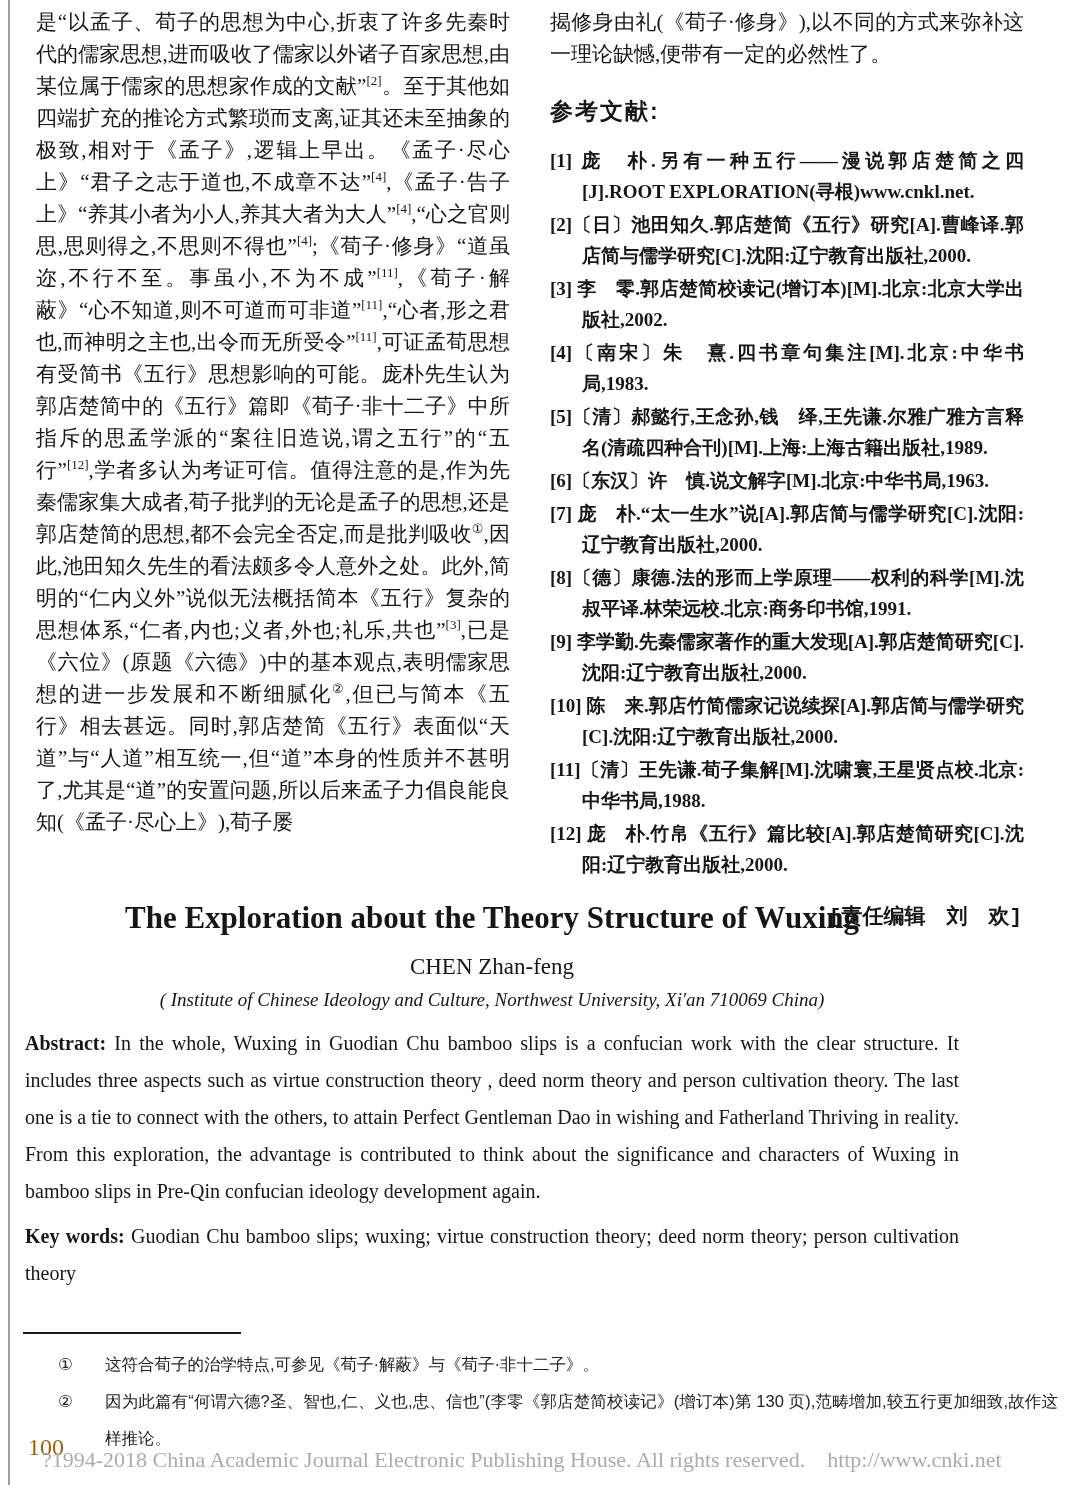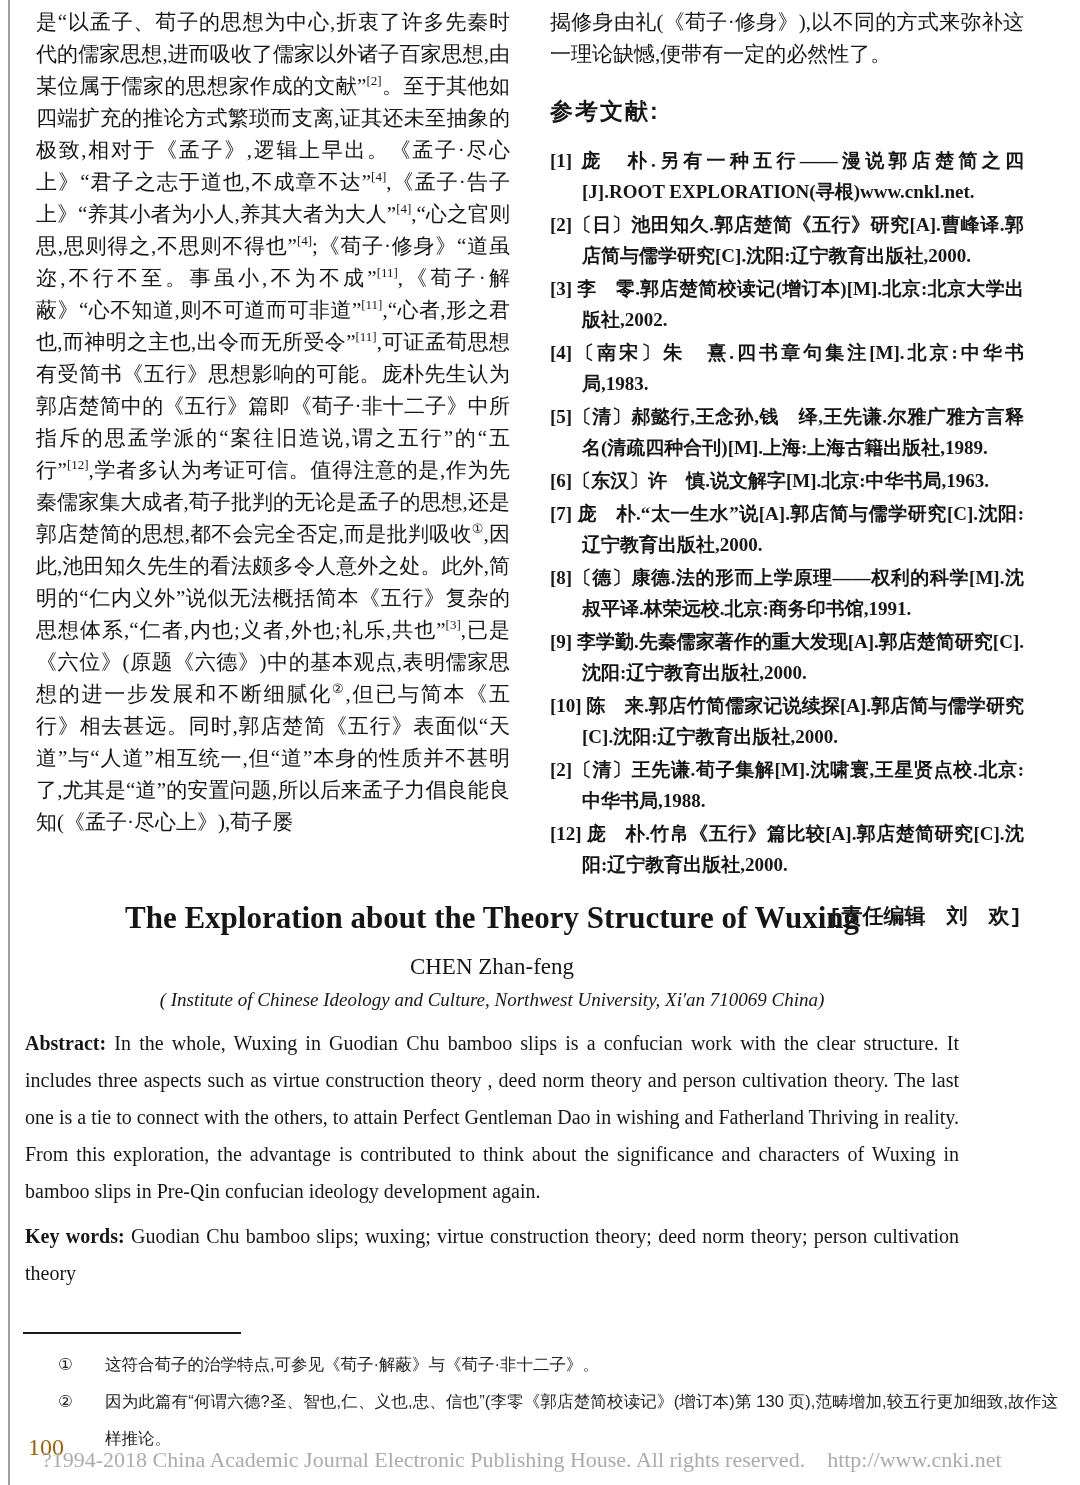--- a/index.html
+++ b/index.html
@@ -72,21 +72,21 @@
   <div class="ref-item">[6]〔东汉〕许　慎.说文解字[M].北京:中华书局,1963.</div>
 
   <div class="ref-item">[7] 庞　朴.“太一生水”说[A].郭店简与儒学研究[C].沈阳:辽宁教育出版社,2000.</div>
 
   <div class="ref-item">[8]〔德〕康德.法的形而上学原理——权利的科学[M].沈叔平译.林荣远校.北京:商务印书馆,1991.</div>
 
   <div class="ref-item">[9] 李学勤.先秦儒家著作的重大发现[A].郭店楚简研究[C].沈阳:辽宁教育出版社,2000.</div>
 
   <div class="ref-item">[10] 陈　来.郭店竹简儒家记说续探[A].郭店简与儒学研究[C].沈阳:辽宁教育出版社,2000.</div>
 
-  <div class="ref-item">[2]〔清〕王先谦.荀子集解[M].沈啸寰,王星贤点校.北京:中华书局,1988.</div>
+  <div class="ref-item">[11]〔清〕王先谦.荀子集解[M].沈啸寰,王星贤点校.北京:中华书局,1988.</div>
 
   <div class="ref-item">[12] 庞　朴.竹帛《五行》篇比较[A].郭店楚简研究[C].沈阳:辽宁教育出版社,2000.</div>
 </div>
     <div class="editor-note">[责任编辑　刘　欢]</div>
   </div>
 </div>
 
 <div class="en-section">
   <div class="en-title">
     <div>The Exploration about the Theory Structure of Wuxing</div>

